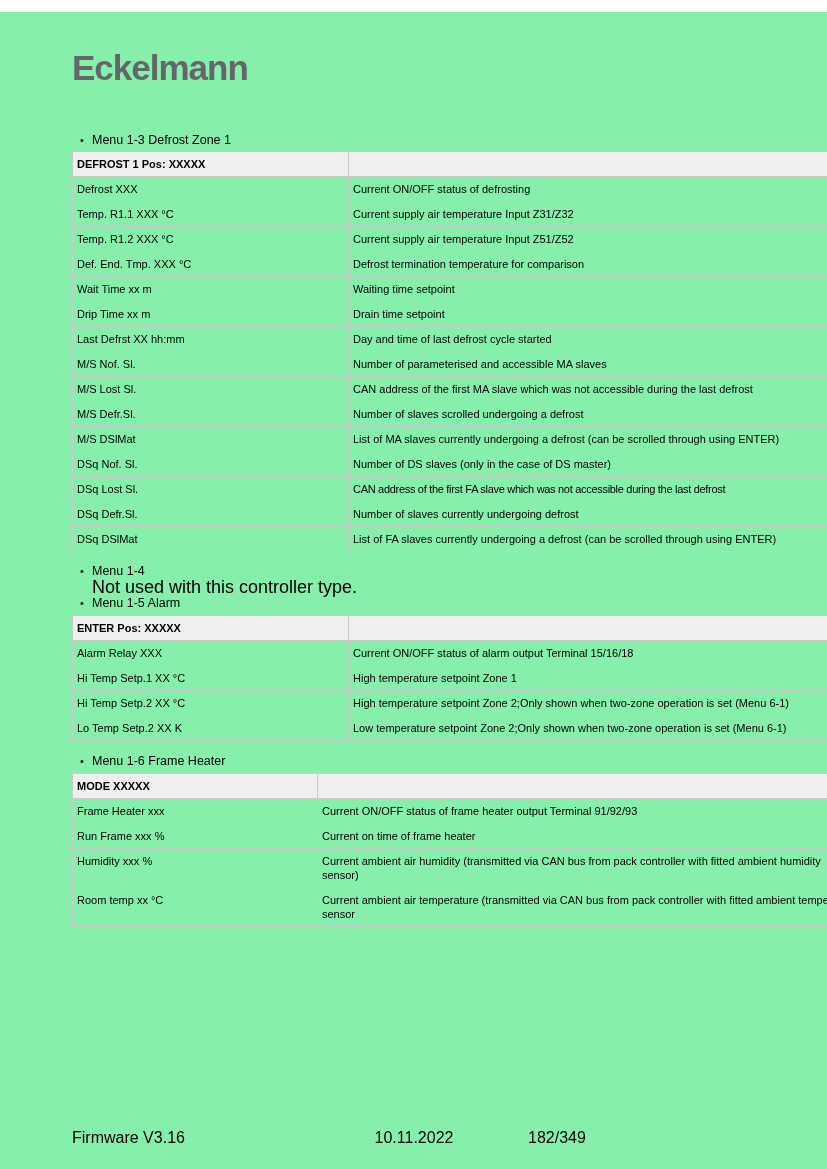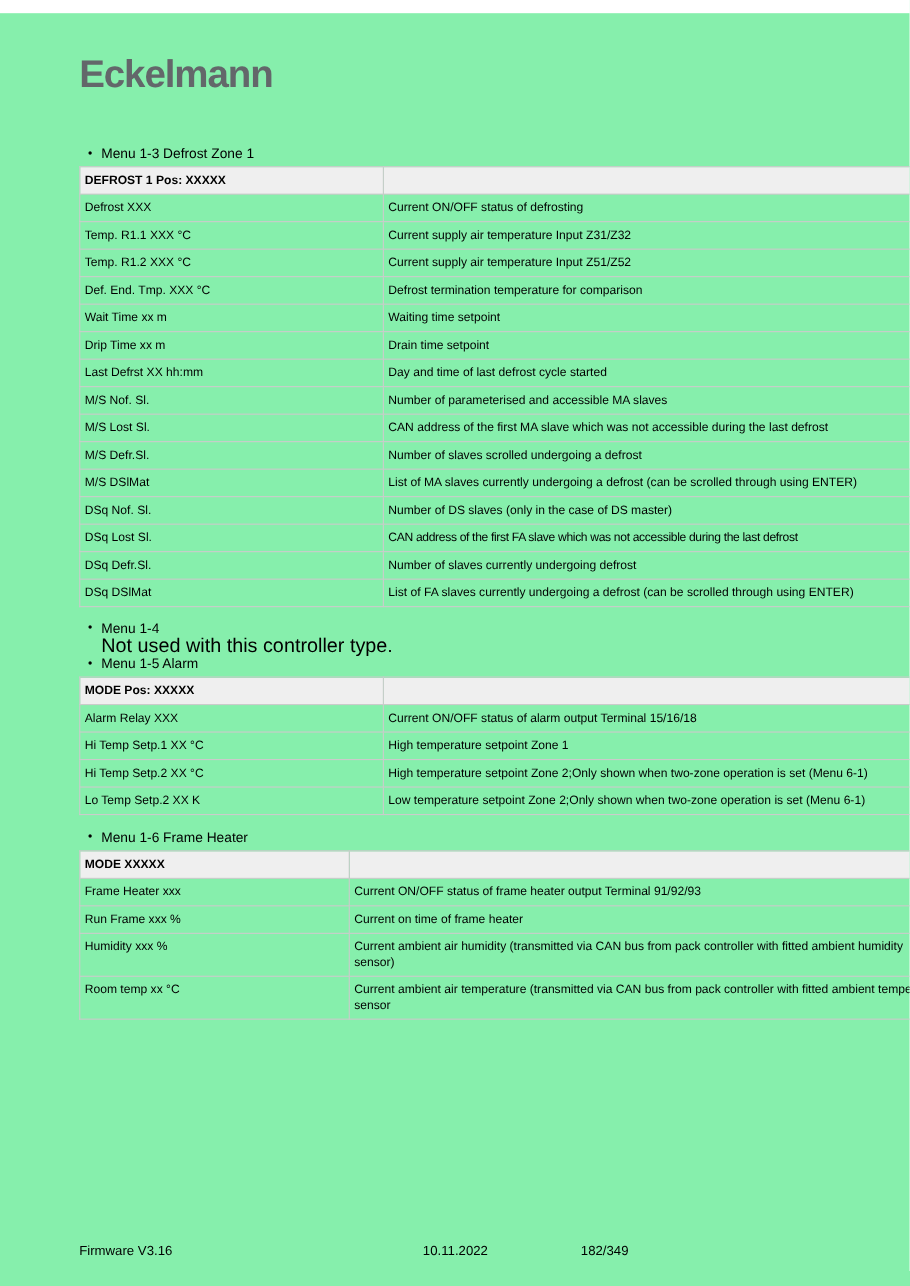--- a/index.html
+++ b/index.html
@@ -69,21 +69,21 @@
   #table-defrost tbody tr:nth-child(13) td:last-child {
     white-space: nowrap;
     letter-spacing: -0.3px;
   }
   .footer {
     position: absolute;
     left: 72px;
     width: 684px;
     top: 1118px;
     display: flex;
-    font-size: 12px;
+    font-size: 16px;
     line-height: 15px;
   }
   .footer .f-left  { flex: 1; text-align: left; }
   .footer .f-center{ flex: 1; text-align: center; }
   .footer .f-right { flex: 1; }
 </style>
 </head>
 <body>
 
 <div class="page">
@@ -185,21 +185,21 @@
       </div>
     </div>
 
     <table class="doc-table" id="table-alarm">
       <colgroup>
           <col style="width:276px">
           <col>
         </colgroup>
       <thead>
         <tr>
-          <th>MODE Pos: XXXXX</th>
+          <th>ENTER Pos: XXXXX</th>
           <th></th>
         </tr>
       </thead>
       <tbody>
           <tr>
             <td>Alarm Relay XXX</td>
             <td>Current ON/OFF status of alarm output Terminal 15/16/18</td>
           </tr>
           <tr>
             <td>Hi Temp Setp.1 XX °C</td>

